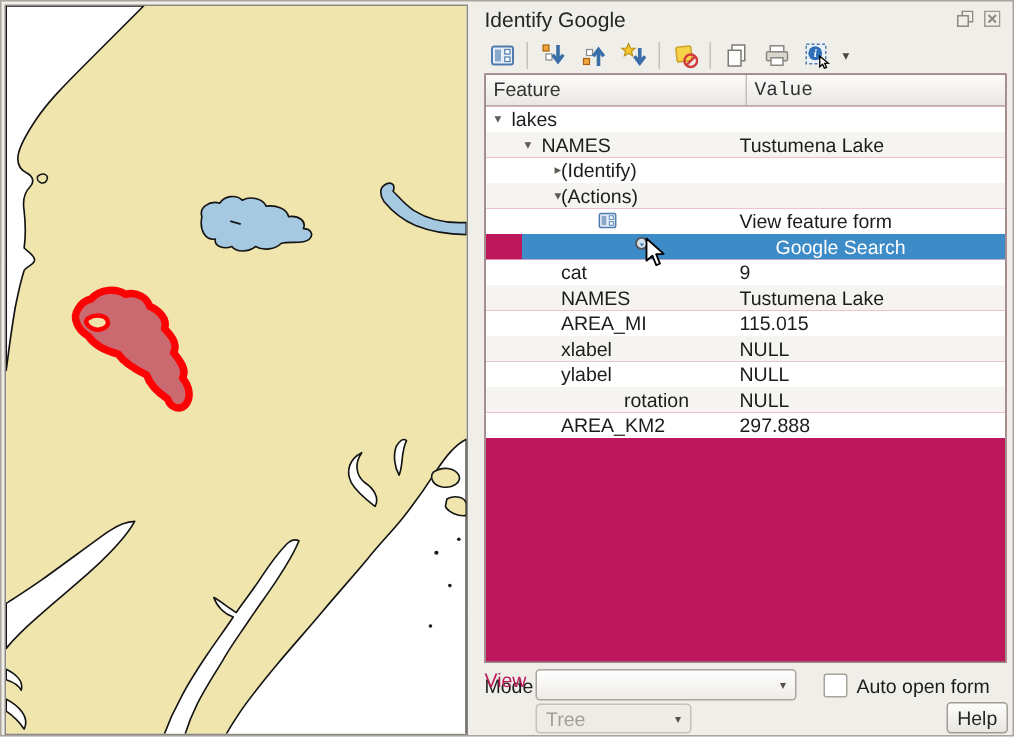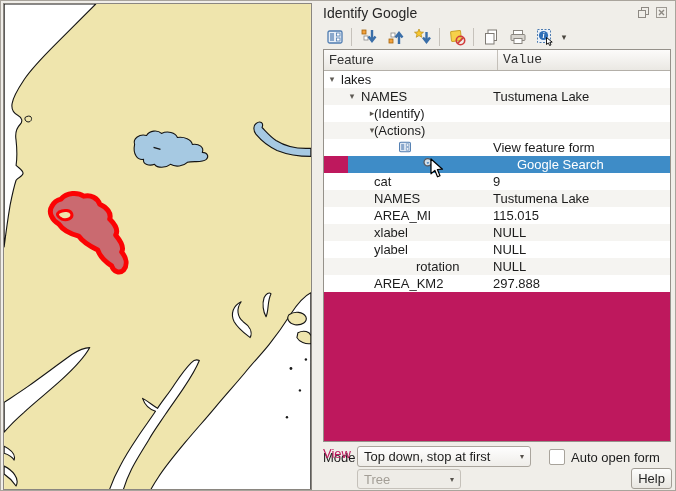--- a/index.html
+++ b/index.html
@@ -240,21 +240,20 @@
         </div>
         <div class="tree-row">
           <span class="row-label" style="left: 50px;">AREA_KM2</span>
           <span class="row-value">297.888</span>
         </div>
       </div>
   </div>
 
   <div id="mode-label">Mode</div>
   <div id="mode-combo" class="combo">
-    <span>Top down, stop at first</span>
     <span class="arrow">▾</span>
   </div>
   <div id="auto-open-checkbox"></div>
   <div id="auto-open-label">Auto open form</div>
   <div id="view-label">View</div>
   <div id="view-combo" class="combo disabled">
     <span>Tree</span>
     <span class="arrow">▾</span>
   </div>
   <div id="help-button">Help</div>

